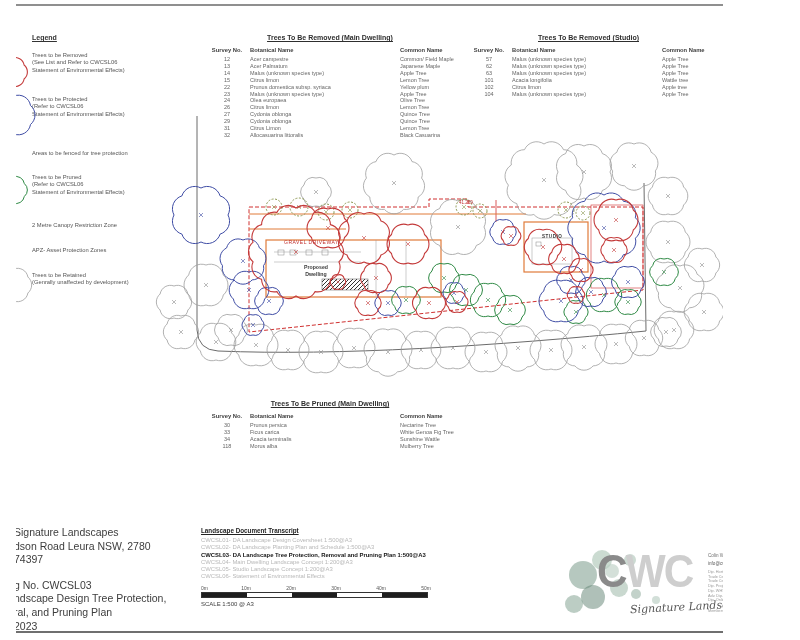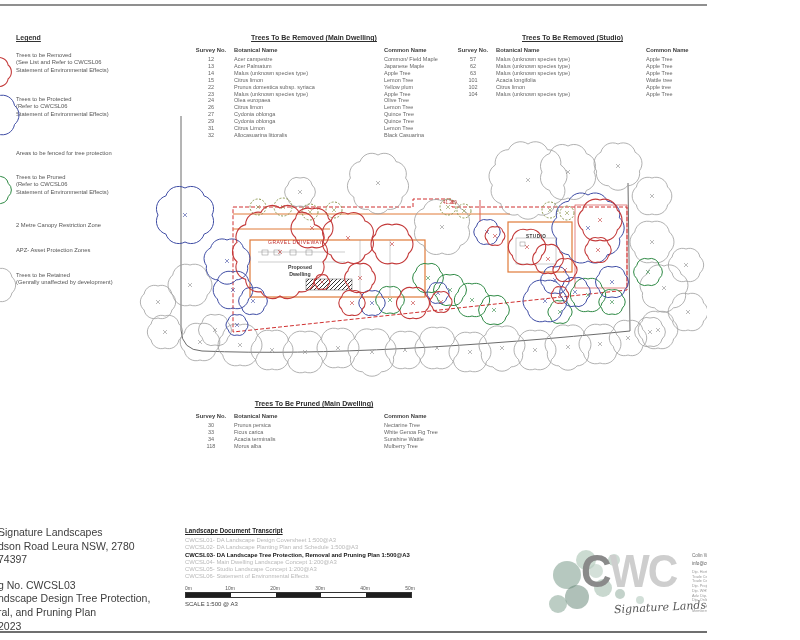--- a/index.html
+++ b/index.html
@@ -1,17 +1,17 @@
 <!DOCTYPE html>
 <html><head>
 <meta charset="utf-8">
 <style>
   html,body{margin:0;padding:0;background:#fff;}
   #page{position:relative;width:707px;height:640px;background:#fff;overflow:hidden;
-        font-family:"Liberation Sans","DejaVu Sans",sans-serif;color:#444;}
+        font-family:"Liberation Sans","DejaVu Sans",sans-serif;color:#444;margin-left:16px;}
   .rule{position:absolute;left:0;right:0;}
   .top-rule{top:4px;height:2px;background:#8f8f8f;}
   .bottom-rule{top:631px;height:2px;background:#6f6f6f;}
 
   
   .legend{position:absolute;left:16px;top:34px;width:165px;}
   .legend-title{font-size:7px;font-weight:bold;text-decoration:underline;color:#333;}
   .legend-item{position:absolute;left:0;width:165px;font-size:5.8px;line-height:7.4px;color:#555;}
 
   

